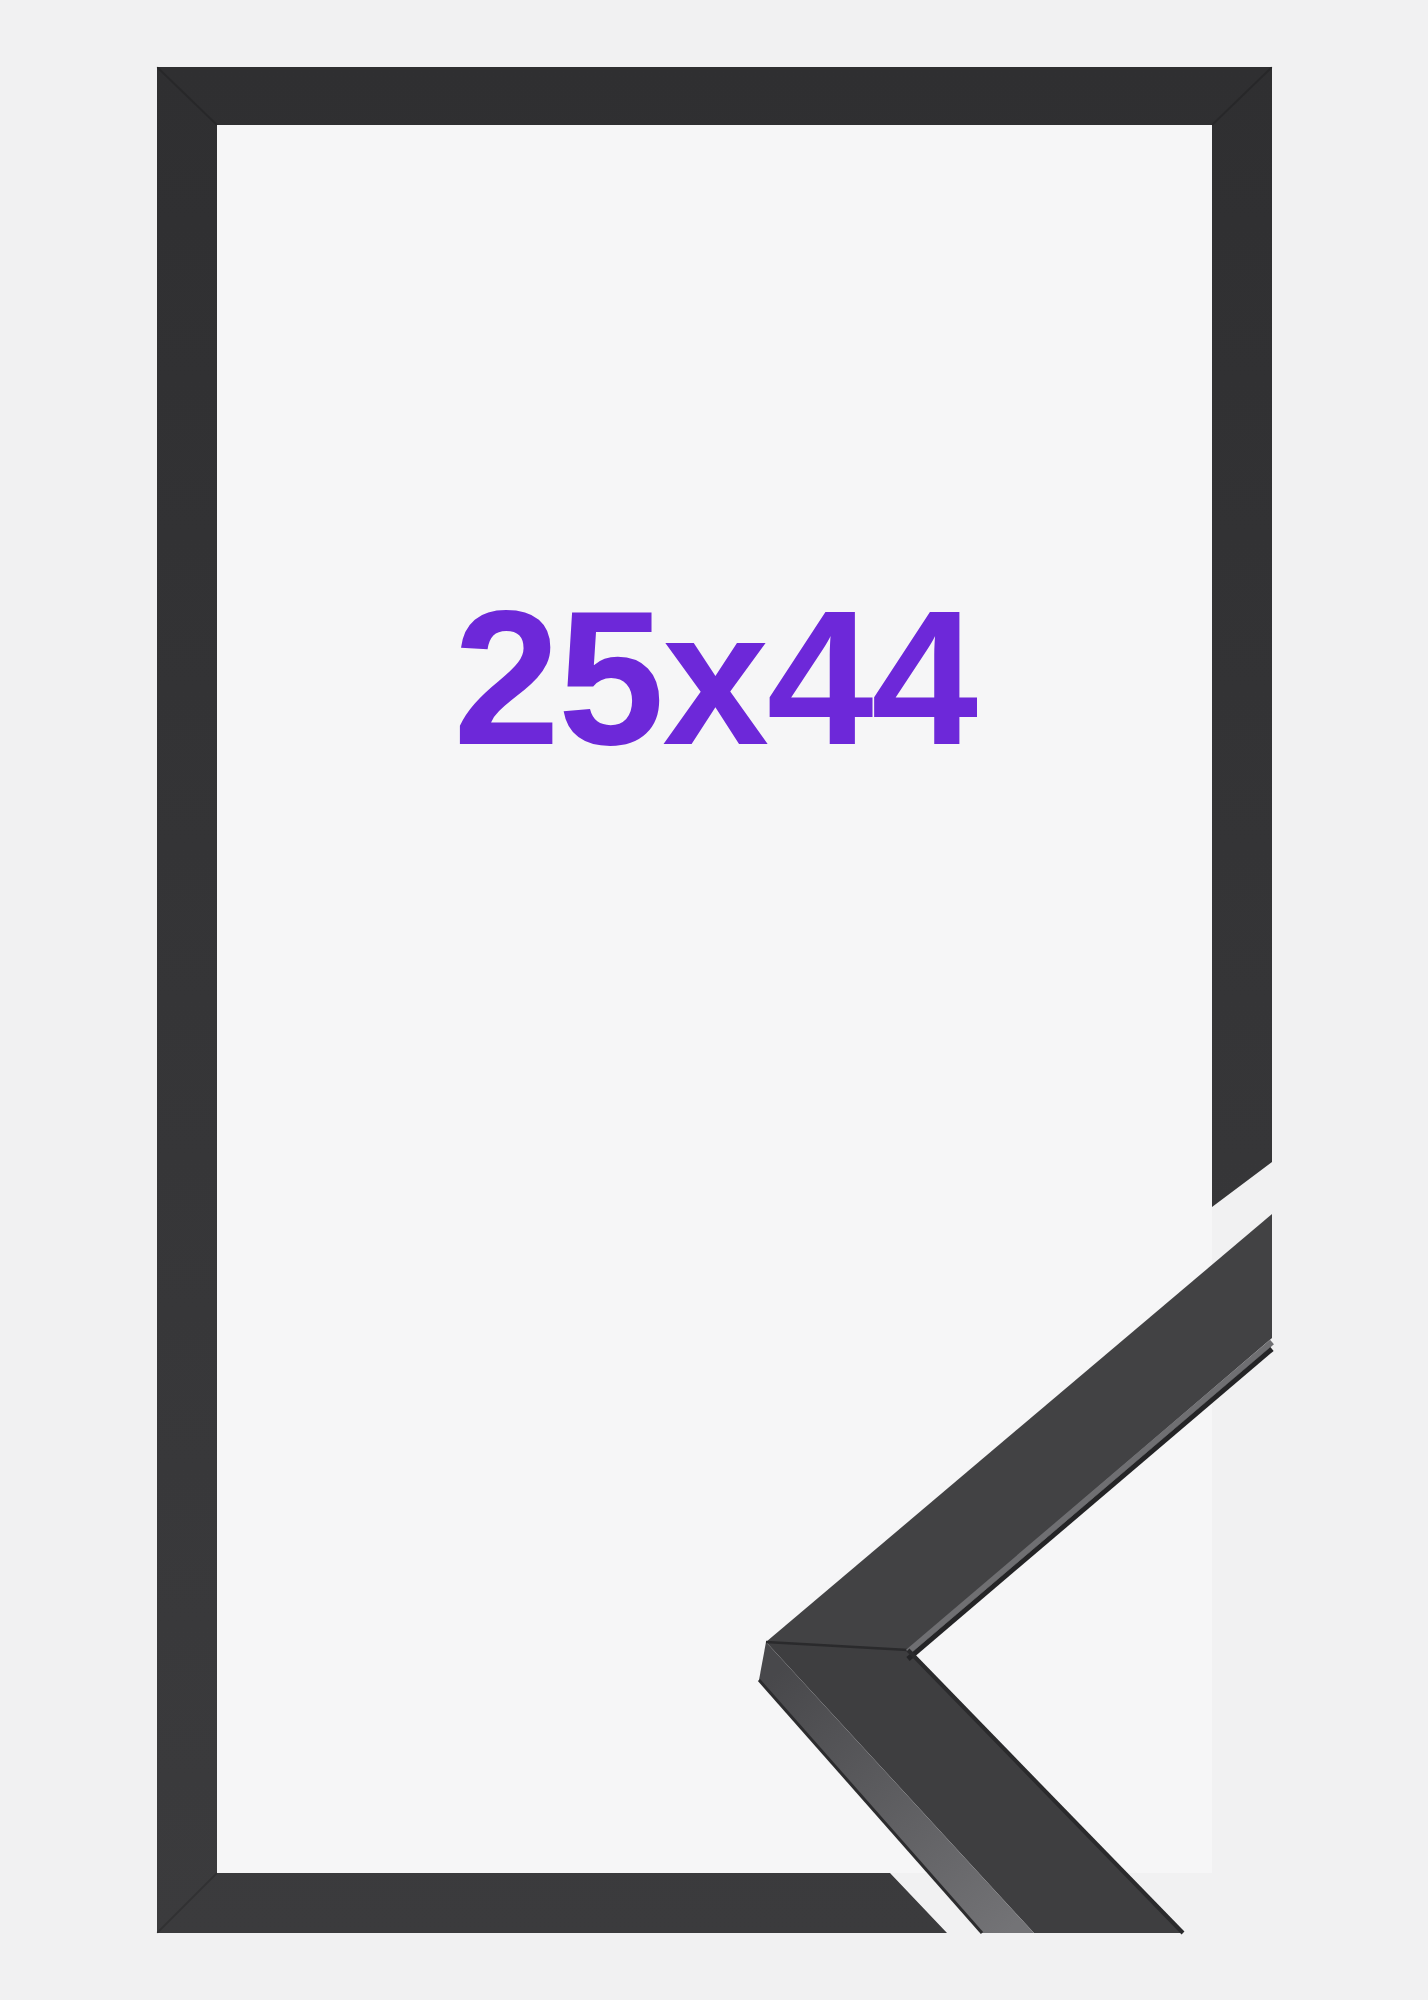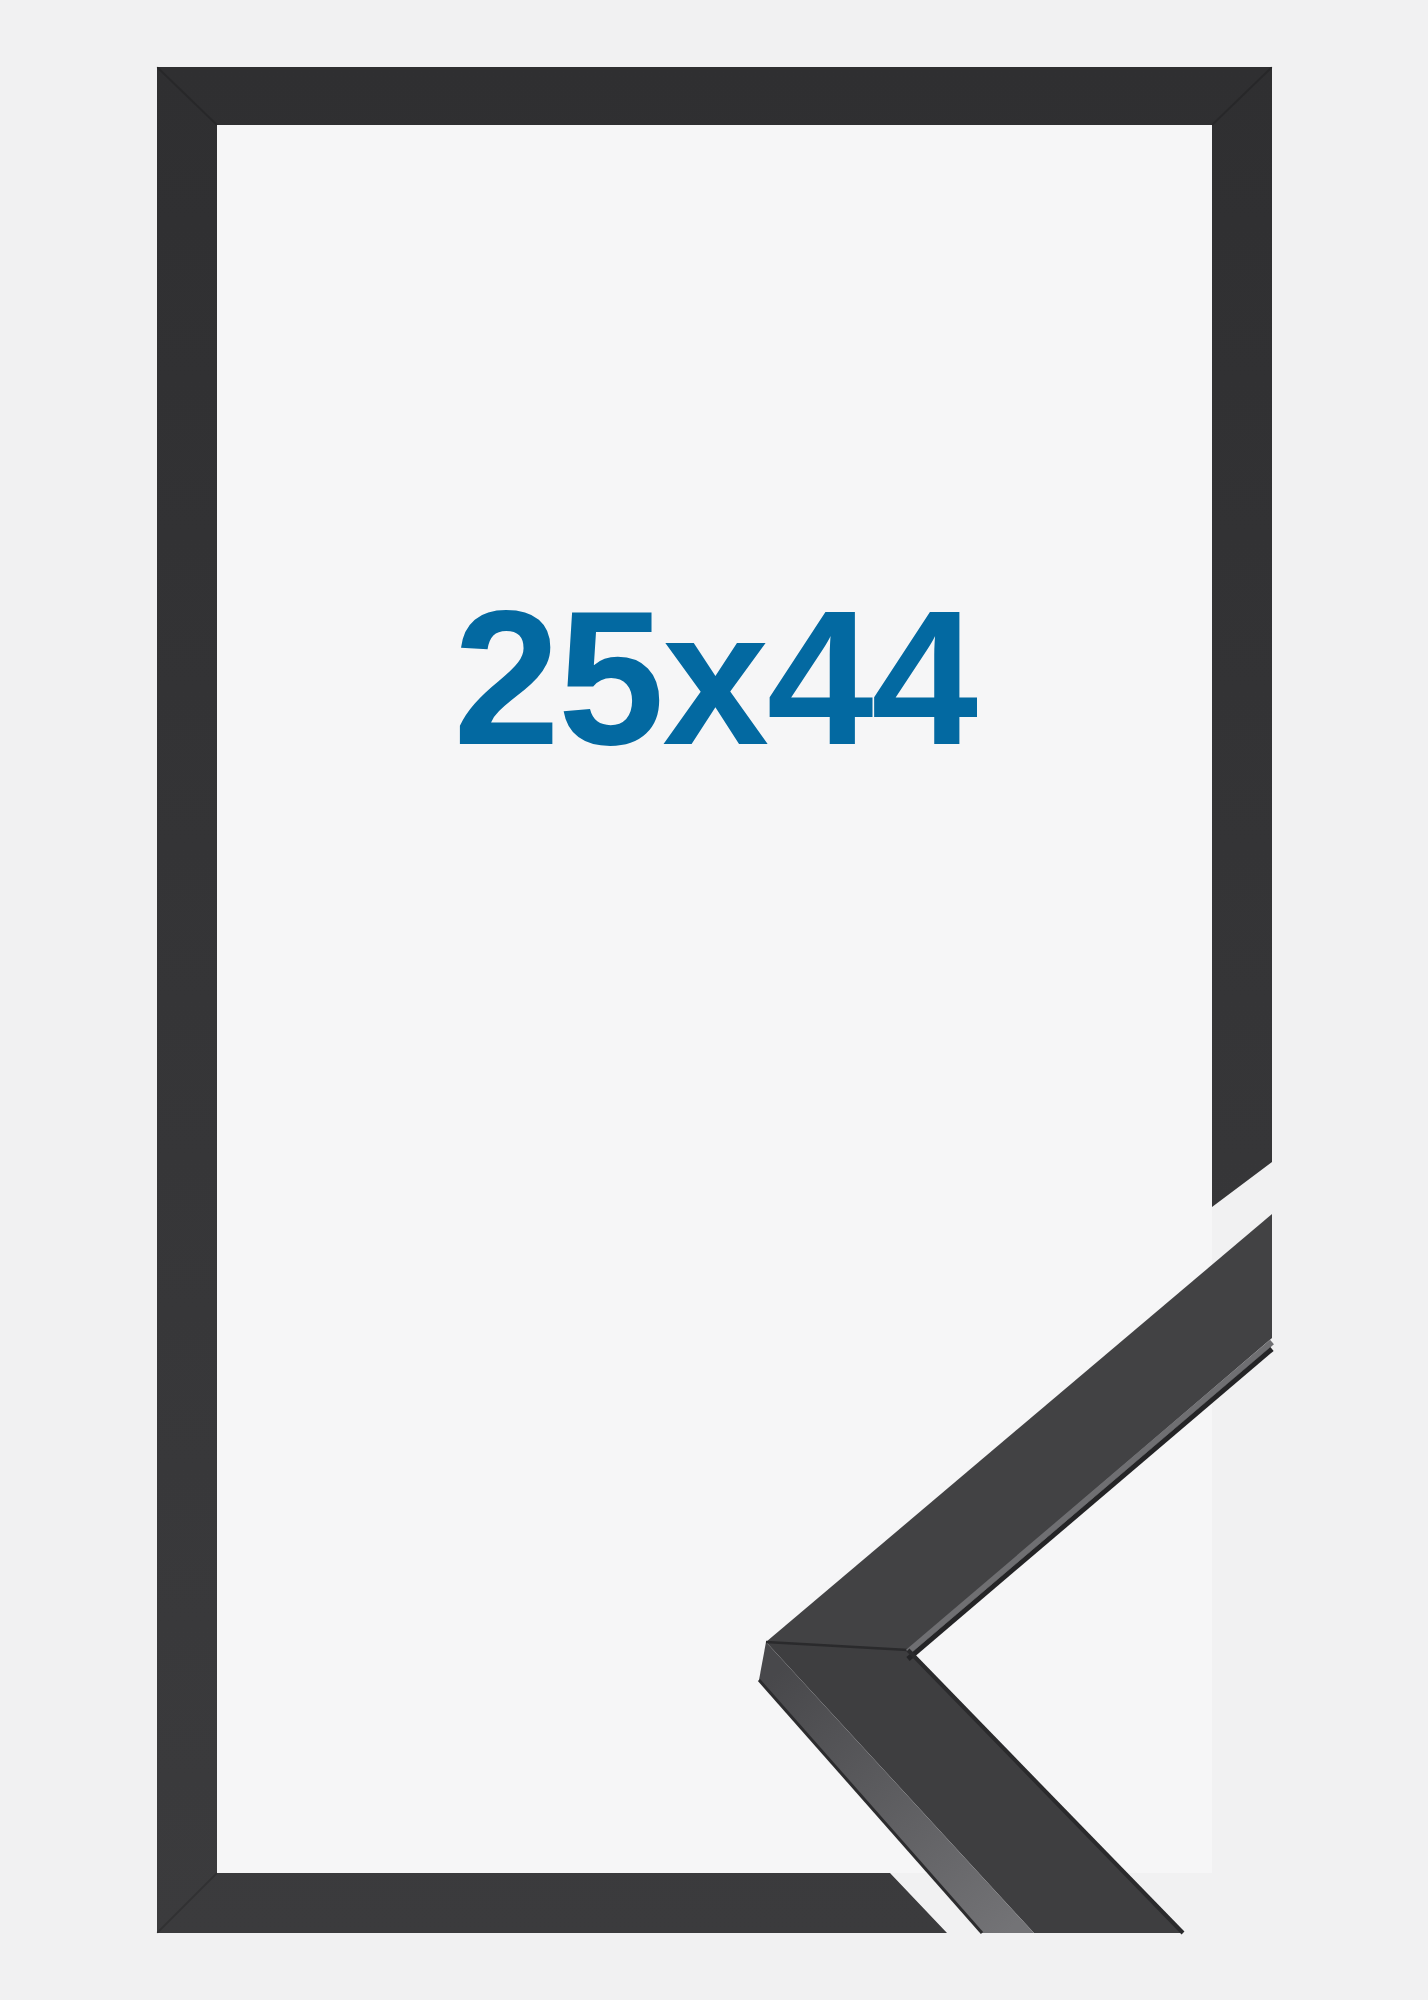--- a/index.html
+++ b/index.html
@@ -23,21 +23,21 @@
   .size-label {
     position: absolute;
     left: 157px;
     top: 582px;
     width: 1115px;
     text-align: center;
     font-size: 192px;
     font-weight: bold;
     line-height: 1;
     letter-spacing: -0.012em;
-    color: #0369a1;
+    color: #6d28d9;
     user-select: none;
   }
 </style>
 </head>
 <body>
 
 <div class="canvas">
 
   <svg class="scene" viewBox="0 0 1428 2000" width="1428" height="2000">
 

